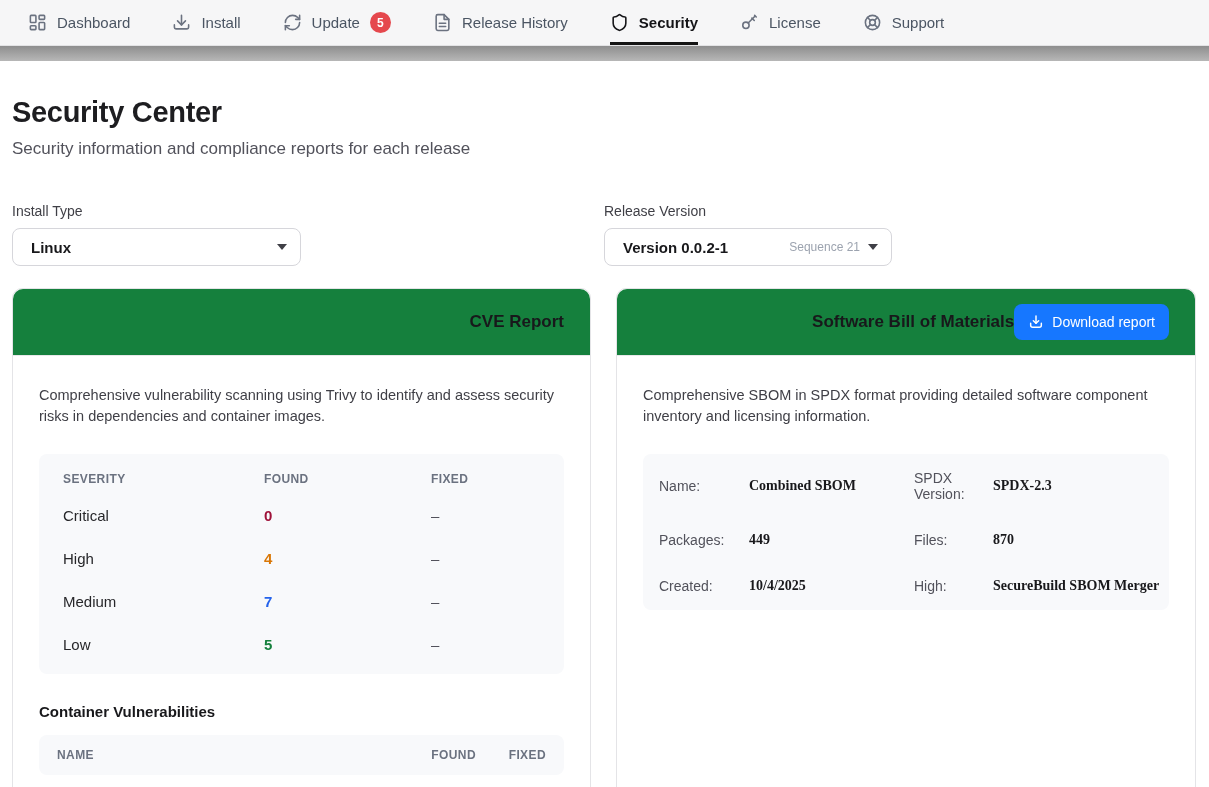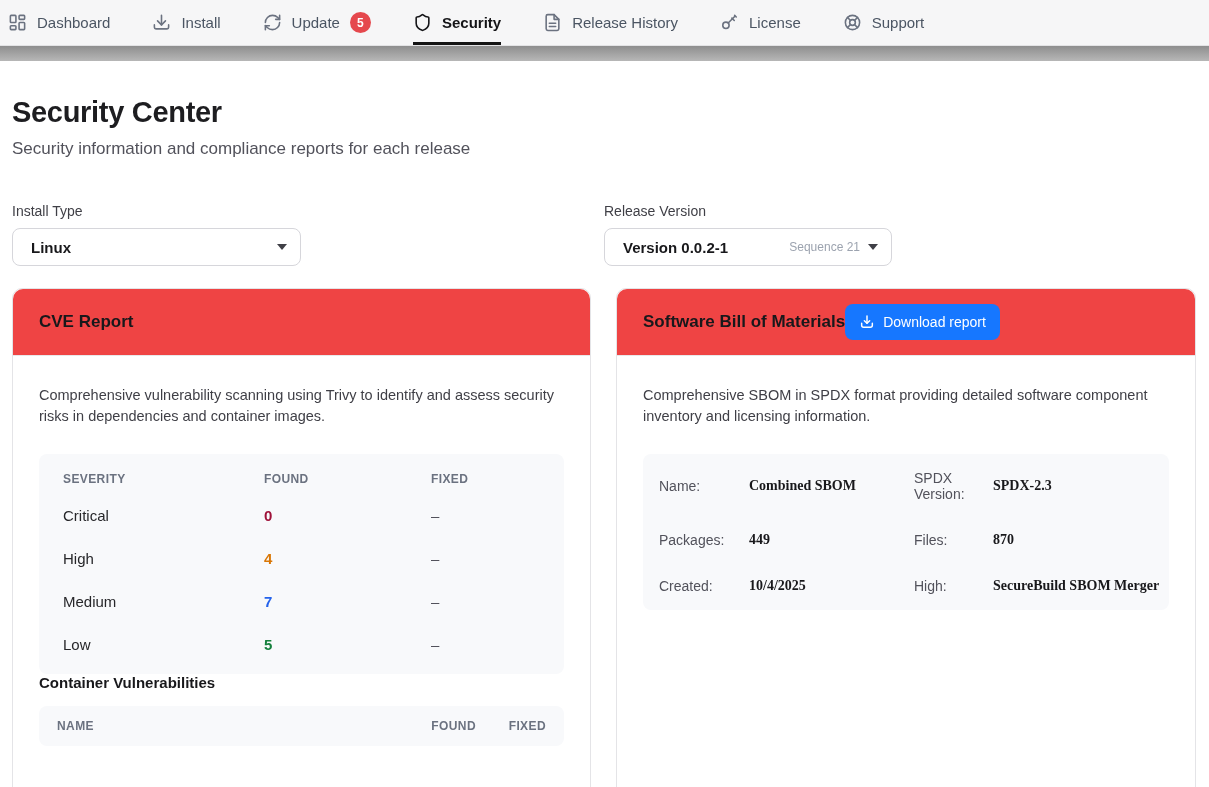--- a/index.html
+++ b/index.html
@@ -1,21 +1,21 @@
 <!DOCTYPE html>
 <html><head>
 <meta charset="utf-8">
 <style>
   * { margin:0; padding:0; box-sizing:border-box; }
   html,body { width:1209px; height:787px; overflow:hidden; background:#fff;
     font-family:"Liberation Sans", sans-serif; -webkit-font-smoothing:antialiased; }
 
   
   .nav { height:46px; background:#f6f6f7; border-bottom:1px solid #e3e3e5;
-    display:flex; align-items:stretch; padding:0 8px; gap:42px; }
+    display:flex; align-items:stretch; padding:0 28px; gap:42px; }
   .nav-item { display:flex; align-items:center; gap:10px; font-size:15px;
     color:#4b5563; cursor:pointer; border-bottom:3px solid transparent; padding-top:3px; }
   .nav-item svg { width:19px; height:19px; stroke:#6b7280; flex:none; }
   .nav-item.active { color:#141417; font-weight:600; border-bottom-color:#141414; }
   .nav-item.active svg { stroke:#141417; }
   .badge { background:#e5484d; color:#fff; font-size:12px; font-weight:700; min-width:21px;
     height:21px; border-radius:11px; display:flex; align-items:center; justify-content:center;
     padding:0 6px; }
 
   .band { height:15px; background:linear-gradient(#8e8e8e,#b7b7b7); }
@@ -34,41 +34,41 @@
   .select-1 { width:289px; }
   .select-2 { width:288px; }
   .select-right { display:flex; align-items:center; gap:8px; }
   .seq { font-size:12px; color:#9ca3af; font-weight:400; }
   .caret { width:0; height:0; border-left:5px solid transparent; border-right:5px solid transparent;
     border-top:6px solid #3f3f46; }
 
   
   .cards { display:flex; gap:25px; margin-top:22px; align-items:flex-start; }
   .card { width:580px; min-height:620px; border:1px solid #e4e4e7; border-radius:10px; background:#fff; }
-  .card-header { background:#ef4444; border-bottom:1px solid #e8e8ea; padding:0 26px; height:67px;
-    display:flex; align-items:center; justify-content:flex-start; border-radius:10px 10px 0 0; }
+  .card-header { background:#15803d; border-bottom:1px solid #e8e8ea; padding:0 26px; height:67px;
+    display:flex; align-items:center; justify-content:flex-end; border-radius:10px 10px 0 0; }
   .card-title { font-size:17px; font-weight:700; color:#18181b; }
   .card-body { padding:29px 26px; }
   .card-desc { font-size:14.5px; color:#3f3f46; line-height:1.48; max-width:535px; }
 
   .btn-download { background:#1677ff; color:#fff; border:none; border-radius:8px; height:36px;
     padding:0 14px; font-size:14px; font-weight:500; display:flex; align-items:center; gap:8px;
     cursor:pointer; font-family:inherit; }
   .btn-download svg { width:16px; height:16px; stroke:#fff; }
 
   
   .sev-table { margin-top:26px; background:#f8f9fb; border-radius:8px; padding:3px 0 8px; }
   .sev-row { display:grid; grid-template-columns:201px 167px 1fr; padding:13px 24px; align-items:center; }
   .sev-head { padding:15px 24px 8px; }
   .sev-head span { font-size:12px; font-weight:700; color:#6b7280; letter-spacing:.4px; }
   .sev-name { font-size:15px; color:#27272a; }
   .sev-found { font-size:15px; font-weight:700; }
   .sev-fixed { font-size:15px; color:#52525b; }
 
-  .section-title { font-size:15px; font-weight:700; color:#18181b; }
+  .section-title { margin-top:29px; font-size:15px; font-weight:700; color:#18181b; }
   .cont-header { margin-top:15px; background:#f8f9fb; border-radius:8px; display:flex; gap:16px;
     padding:13px 18px; font-size:12px; font-weight:700; color:#6b7280; letter-spacing:.4px; }
   .cont-header .c-name { flex:1; }
   .cont-header .c-found { width:80px; text-align:right; }
   .cont-header .c-fixed { width:54px; text-align:right; }
 
   
   .sbom-info { margin-top:26px; background:#f8f9fb; border-radius:8px; padding:16px 16px;
     display:grid; grid-template-columns:90px 149px 95px 1fr; row-gap:30px; align-items:center;
     font-size:14px; }
@@ -100,34 +100,34 @@
   <div class="nav-item">
     <svg viewBox="0 0 24 24" fill="none" stroke-width="2" stroke-linecap="round" stroke-linejoin="round" stroke="currentColor">
         <path d="M3 12a9 9 0 0 1 9-9 9.75 9.75 0 0 1 6.74 2.74L21 8"></path>
         <path d="M21 3v5h-5"></path>
         <path d="M21 12a9 9 0 0 1-9 9 9.75 9.75 0 0 1-6.74-2.74L3 16"></path>
         <path d="M3 21v-5h5"></path>
       </svg>
     <span>Update</span>
     <span class="badge">5</span>
   </div>
-  <div class="nav-item active">
-    <svg viewBox="0 0 24 24" fill="none" stroke-width="2" stroke-linecap="round" stroke-linejoin="round" stroke="currentColor">
-        <path d="M20 13c0 5-3.5 7.5-7.66 8.95a1 1 0 0 1-.67-.01C7.5 20.5 4 18 4 13V6a1 1 0 0 1 1-1c2 0 4.5-1.2 6.24-2.72a1.17 1.17 0 0 1 1.52 0C14.51 3.81 17 5 19 5a1 1 0 0 1 1 1z"></path>
-      </svg>
-    <span>Security</span>
-  </div>
   <div class="nav-item">
     <svg viewBox="0 0 24 24" fill="none" stroke-width="2" stroke-linecap="round" stroke-linejoin="round" stroke="currentColor">
         <path d="M14 2H6a2 2 0 0 0-2 2v16a2 2 0 0 0 2 2h12a2 2 0 0 0 2-2V8z"></path>
         <path d="M14 2v6h6"></path>
         <path d="M16 13H8"></path>
         <path d="M16 17H8"></path>
       </svg>
     <span>Release History</span>
+  </div>
+  <div class="nav-item active">
+    <svg viewBox="0 0 24 24" fill="none" stroke-width="2" stroke-linecap="round" stroke-linejoin="round" stroke="currentColor">
+        <path d="M20 13c0 5-3.5 7.5-7.66 8.95a1 1 0 0 1-.67-.01C7.5 20.5 4 18 4 13V6a1 1 0 0 1 1-1c2 0 4.5-1.2 6.24-2.72a1.17 1.17 0 0 1 1.52 0C14.51 3.81 17 5 19 5a1 1 0 0 1 1 1z"></path>
+      </svg>
+    <span>Security</span>
   </div>
   <div class="nav-item">
     <svg viewBox="0 0 24 24" fill="none" stroke-width="2" stroke-linecap="round" stroke-linejoin="round" stroke="currentColor">
         <circle cx="7.5" cy="15.5" r="4"></circle>
         <path d="m10.3 12.7 8.2-8.2"></path>
         <path d="m15 6.5 3 3"></path>
         <path d="m18.5 3 2 2"></path>
       </svg>
     <span>License</span>
   </div>

